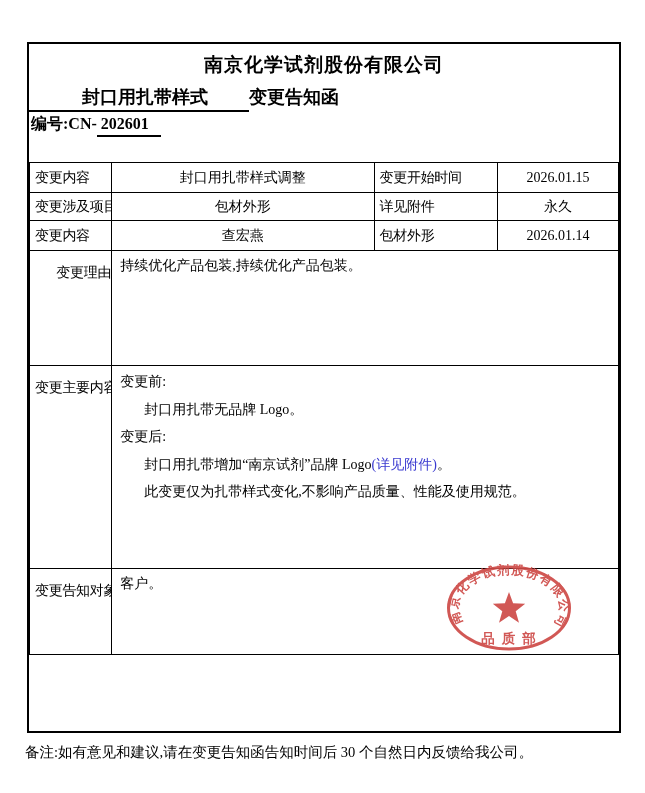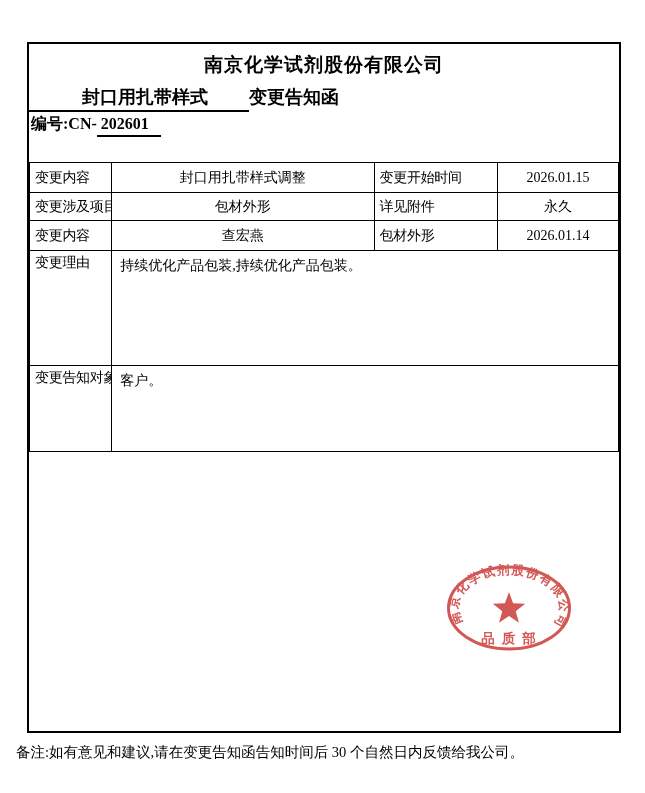--- a/index.html
+++ b/index.html
@@ -29,33 +29,33 @@
 
   tr.h30 td { height:30px; }
   tr.h28 td { height:28px; }
   tr.h116 td { height:115px; }
   tr.h204 td { height:203px; }
   tr.h87 td { height:86px;margin-left:24px; }
 
   td.label { padding-left:5px; font-size:13.5px; letter-spacing:-0.3px; white-space:nowrap; }
   td.center { text-align:center; }
   tr.top td { vertical-align:top; }
-  tr.top td.label { padding-top:3px; }
+  tr.top td.label { padding-top:13px;text-align:right; }
   td.content { padding:5px 8px 0 8px; vertical-align:top; line-height:20px; }
   td.maincell { padding:2px 8px 0 8px; vertical-align:top; }
   .mc-line { line-height:27.5px; }
   .mc-indent { padding-left:24px; }
   .link { color:var(--link); cursor:pointer; }
 
   .stamp { position:absolute; left:446px; top:564px; opacity:0.92; }
   .stamp ellipse { stroke:var(--stamp); fill:none; }
   .stamp polygon { fill:var(--stamp); }
   .stamp text { fill:var(--stamp); font-family:"Liberation Serif","DejaVu Serif",serif; }
 
-  .footnote { position:absolute; left:16px; top:743px; font-size:14.5px; white-space:nowrap; }
+  .footnote { position:absolute; left:25px; top:743px; font-size:14.5px; white-space:nowrap; }
 </style>
 </head>
 <body>
 
 <div class="page">
   <div class="doc">
 
     <div class="doc-header">
       <div class="company">南京化学试剂股份有限公司</div>
       <div class="subtitle"><span class="sub-u">封口用扎带样式</span><span>变更告知函</span></div>
@@ -90,20 +90,30 @@
         <td class="center">查宏燕</td>
         <td class="label">包材外形</td>
         <td class="center">2026.01.14</td>
       </tr>
 
       <tr class="h116 top">
         <td class="label">变更理由</td>
         <td class="content" colspan="3">持续优化产品包装,持续优化产品包装。</td>
       </tr>
 
+      <tr class="h204 top">
+        <td class="label">变更主要内容</td>
+        <td class="maincell" colspan="3">
+          <div class="mc-line">变更前:</div>
+          <div class="mc-line mc-indent">封口用扎带无品牌 Logo。</div>
+          <div class="mc-line">变更后:</div>
+          <div class="mc-line mc-indent"><span>封口用扎带增加“南京试剂”品牌 Logo</span><span class="link">(详见附件)</span><span>。</span></div>
+          <div class="mc-line mc-indent">此变更仅为扎带样式变化,不影响产品质量、性能及使用规范。</div>
+        </td>
+      </tr>
 
       <tr class="h87 top">
         <td class="label">变更告知对象</td>
         <td class="content" colspan="3">客户。</td>
       </tr>
 
     </tbody>
       </table>
   </div>
 

